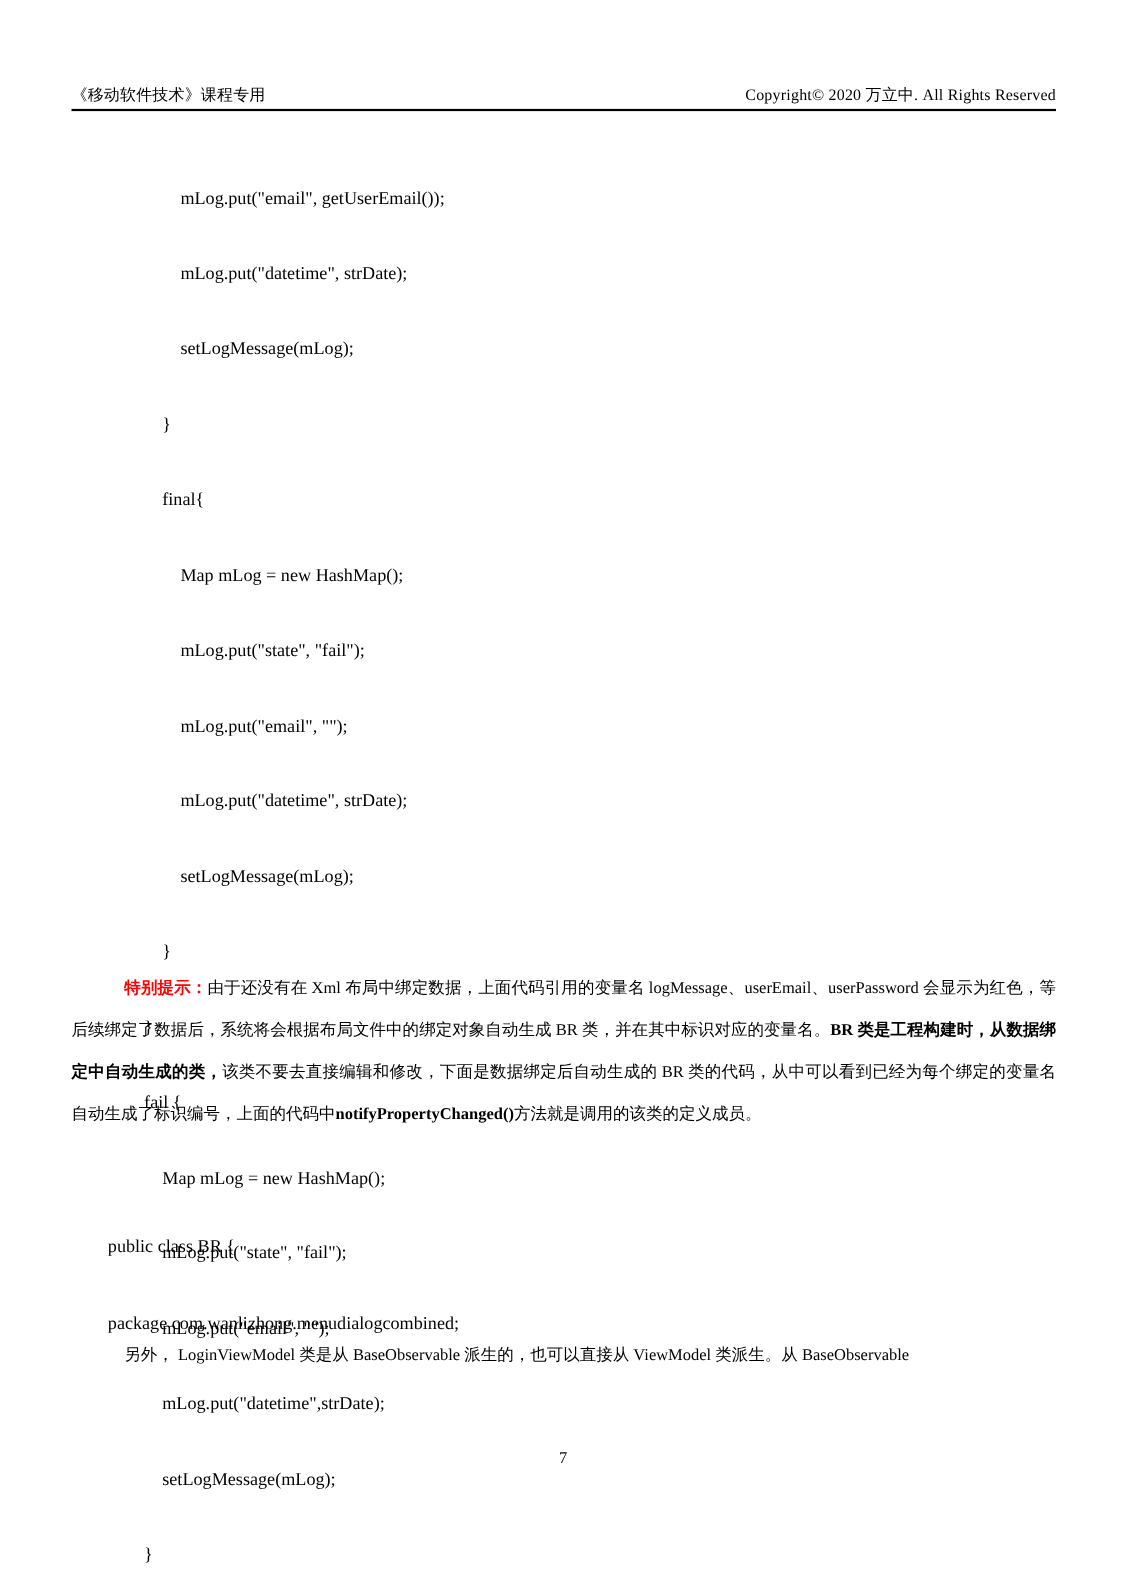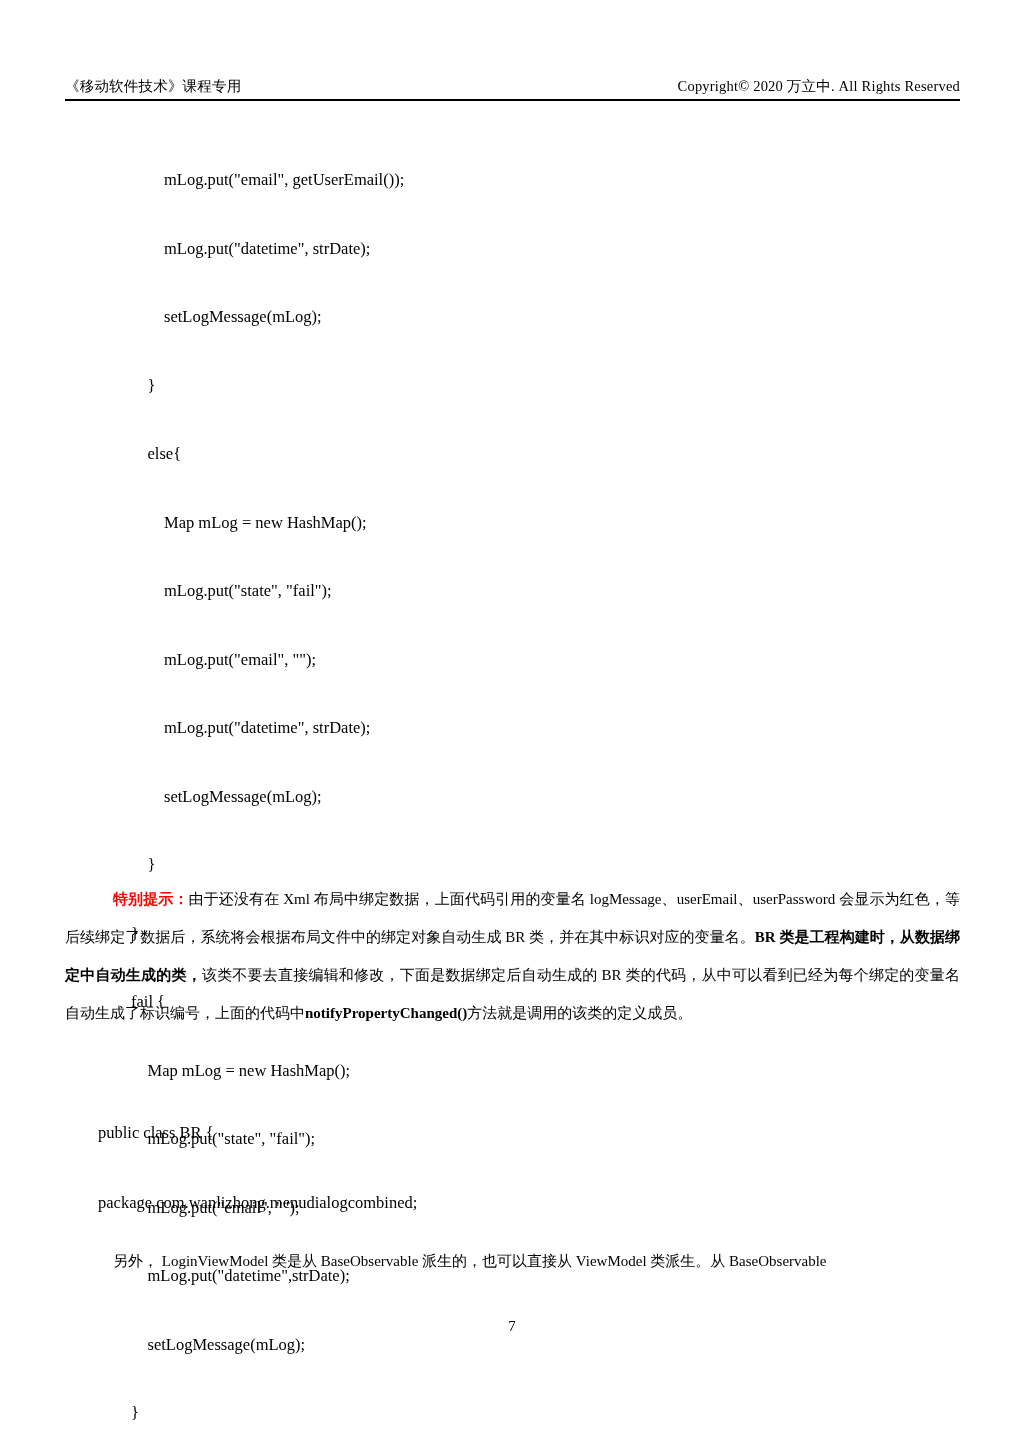--- a/index.html
+++ b/index.html
@@ -66,21 +66,21 @@
     position: absolute;
     left: 65px;
     width: 895px;
     font-size: 15px;
     line-height: 38px;
     text-align: justify;
     text-justify: inter-ideograph;
     font-family: "Liberation Serif", "DejaVu Serif", serif;
   }
   #para-tip { top: 880px; text-indent: 48px; }
-  #para-last { top: 1242px; text-indent: 48px; text-align: left; }
+  #para-last { top: 1213px; text-indent: 48px; text-align: left; }
   .tip-label {
     color: #FF0000;
     font-weight: bold;
   }
   .bold { font-weight: bold; }
 
   
   .page-number {
     position: absolute;
     left: 0;
@@ -100,21 +100,21 @@
     <span class="header-left">《移动软件技术》课程专用</span>
     <span class="header-right">Copyright© 2020  万立中. All Rights Reserved</span>
   </div>
   <div class="header-rule"></div>
 
   <div class="code-block" id="code-login">
     <div class="ln">                        mLog.put("email", getUserEmail());</div>
     <div class="ln">                        mLog.put("datetime", strDate);</div>
     <div class="ln">                        setLogMessage(mLog);</div>
     <div class="ln">                    }</div>
-    <div class="ln">                    else{</div>
+    <div class="ln">                    final{</div>
     <div class="ln">                        Map mLog = new HashMap();</div>
     <div class="ln">                        mLog.put("state", "fail");</div>
     <div class="ln">                        mLog.put("email", "");</div>
     <div class="ln">                        mLog.put("datetime", strDate);</div>
     <div class="ln">                        setLogMessage(mLog);</div>
     <div class="ln">                    }</div>
     <div class="ln">                }</div>
     <div class="ln">                fail {</div>
     <div class="ln">                    Map mLog = new HashMap();</div>
     <div class="ln">                    mLog.put("state", "fail");</div>

